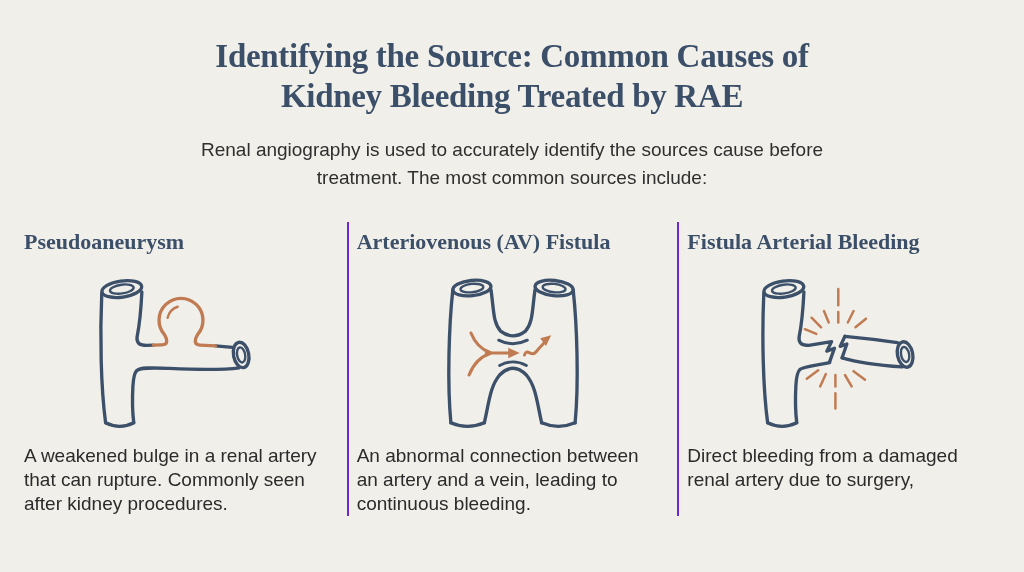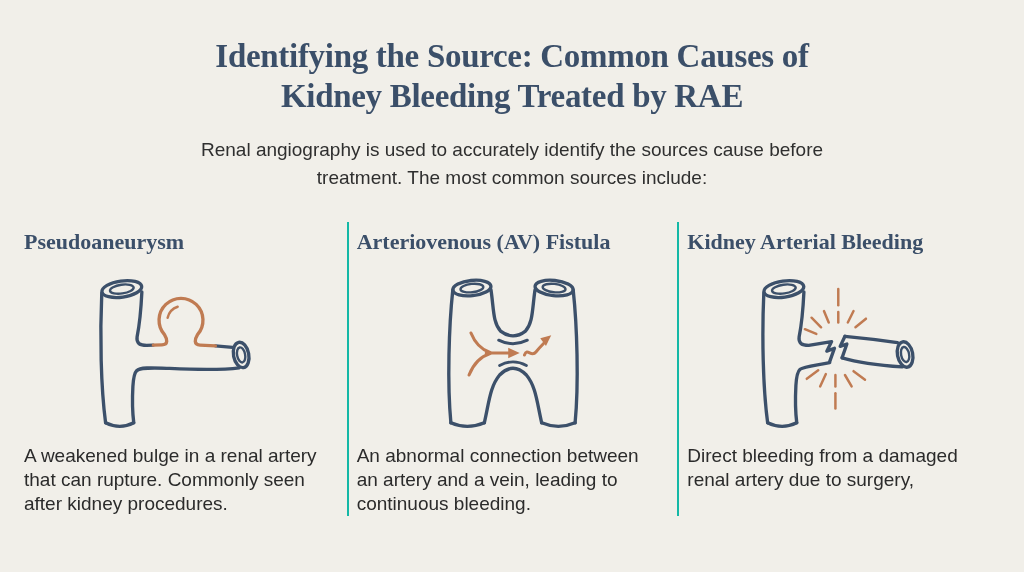--- a/index.html
+++ b/index.html
@@ -33,21 +33,21 @@
   .columns {
     margin-top: 30px;
     padding: 0 16px;
     display: grid;
     grid-template-columns: 1fr 1fr 1fr;
   }
   .column {
     text-align: left;
     padding: 6px 8px 0;
   }
-  .column + .column { border-left: 2px solid #14b8a6; }
+  .column + .column { border-left: 2px solid #6d28d9; }
 
   .col-title {
     font-family: "Liberation Serif", serif;
     font-weight: 600;
     font-size: 22px;
     line-height: 28px;
     color: #3b4f69;
   }
   .illustration { display: block; margin: 12px auto 4px; }
   .col-desc {
@@ -131,21 +131,21 @@
       </svg>
 
       <p class="col-desc">
         <span class="line">An abnormal connection between</span>
         <span class="line">an artery and a vein, leading to</span>
         <span class="line">continuous bleeding.</span>
       </p>
     </section>
 
     <section class="column">
-      <h2 class="col-title">Kidney Arterial Bleeding</h2>
+      <h2 class="col-title">Fistula Arterial Bleeding</h2>
 
       <svg class="illustration" width="210" height="172" viewBox="0 0 220 180" aria-hidden="true">
         <g fill="none" stroke="#3c506a" stroke-width="3.5" stroke-linecap="round" stroke-linejoin="round">
           <ellipse cx="47" cy="22" rx="21" ry="8.5" transform="rotate(-8 47 22)"></ellipse>
           <ellipse cx="47" cy="22" rx="12.5" ry="4.6" transform="rotate(-8 47 22)" stroke-width="2.5"></ellipse>
           <path d="M 26,26 C 24,70 25,125 30,162"></path>
           <path d="M 68,25 C 67,46 65,62 63,72 C 62,79 66,81 73,81 L 97,77 L 92,87 L 100,84 L 95,98"></path>
           <path d="M 95,99 C 80,102 68,103 64,106 C 60.5,109 60,116 59.6,123 C 58.6,142 59.6,155 60.5,162"></path>
           <path d="M 30,162 Q 45,169.5 60.5,162"></path>
           <path d="M 111,71.5 L 106,82 L 113,79.5 L 108,94"></path>

